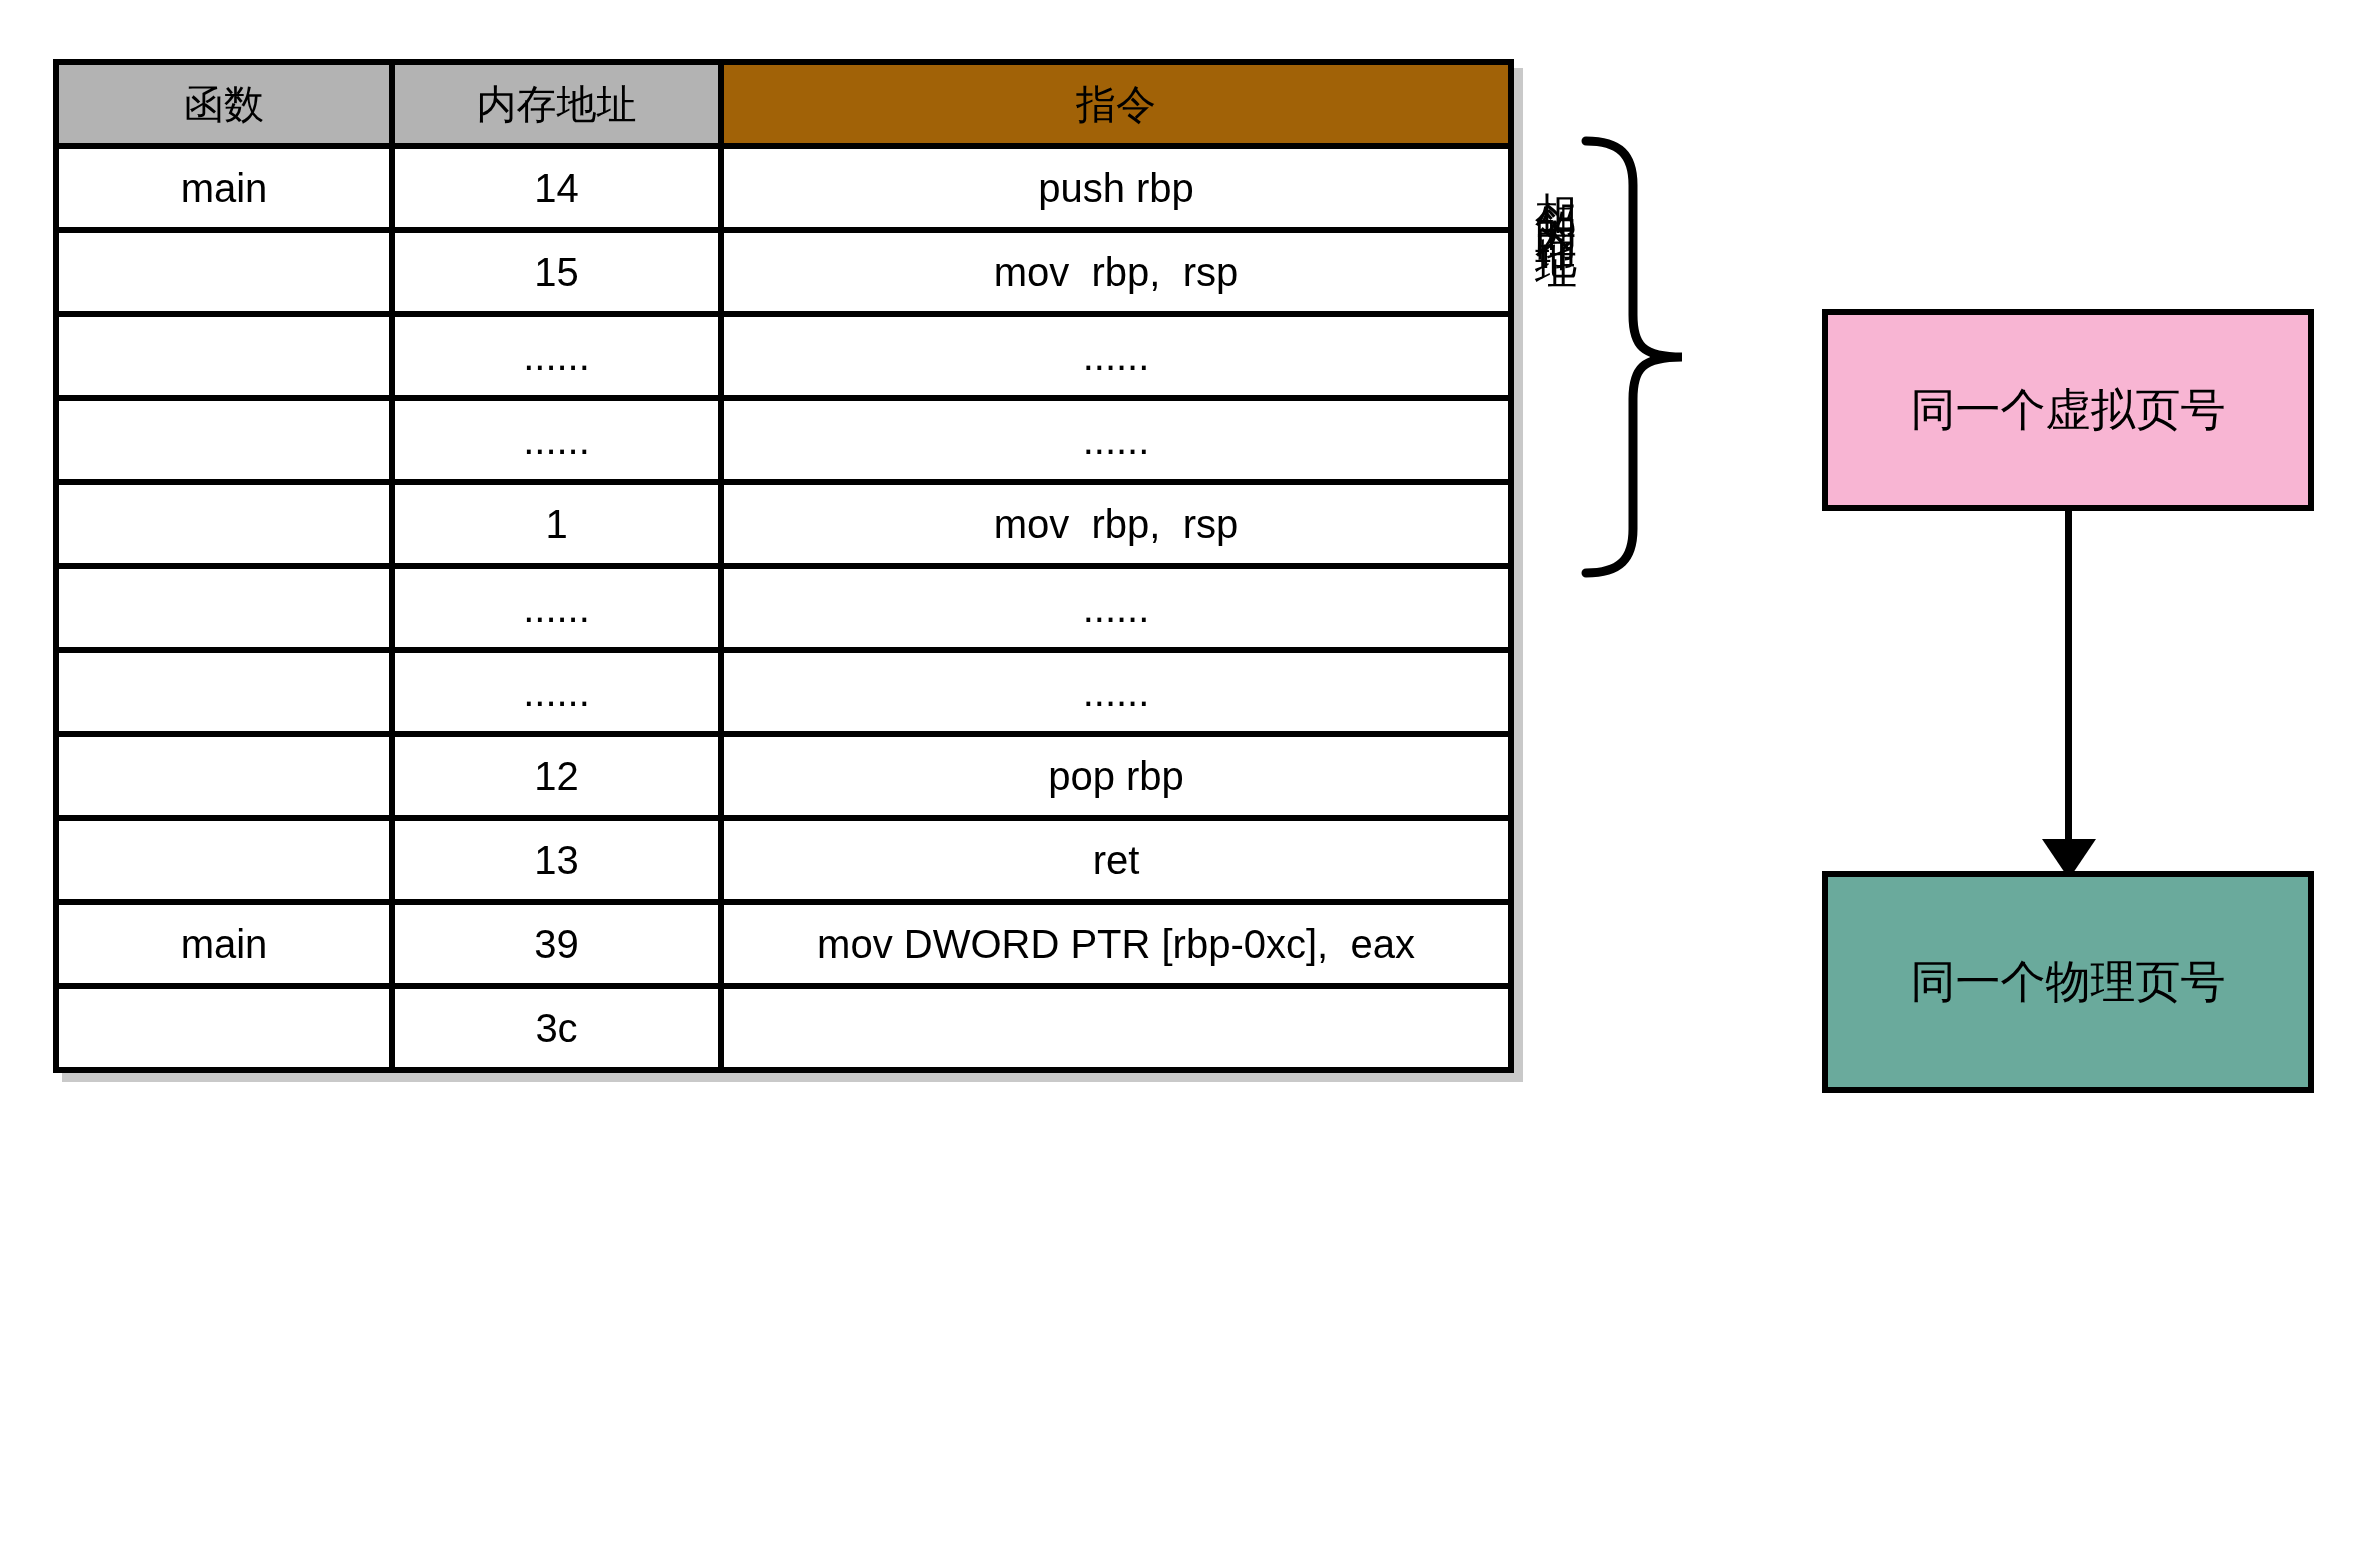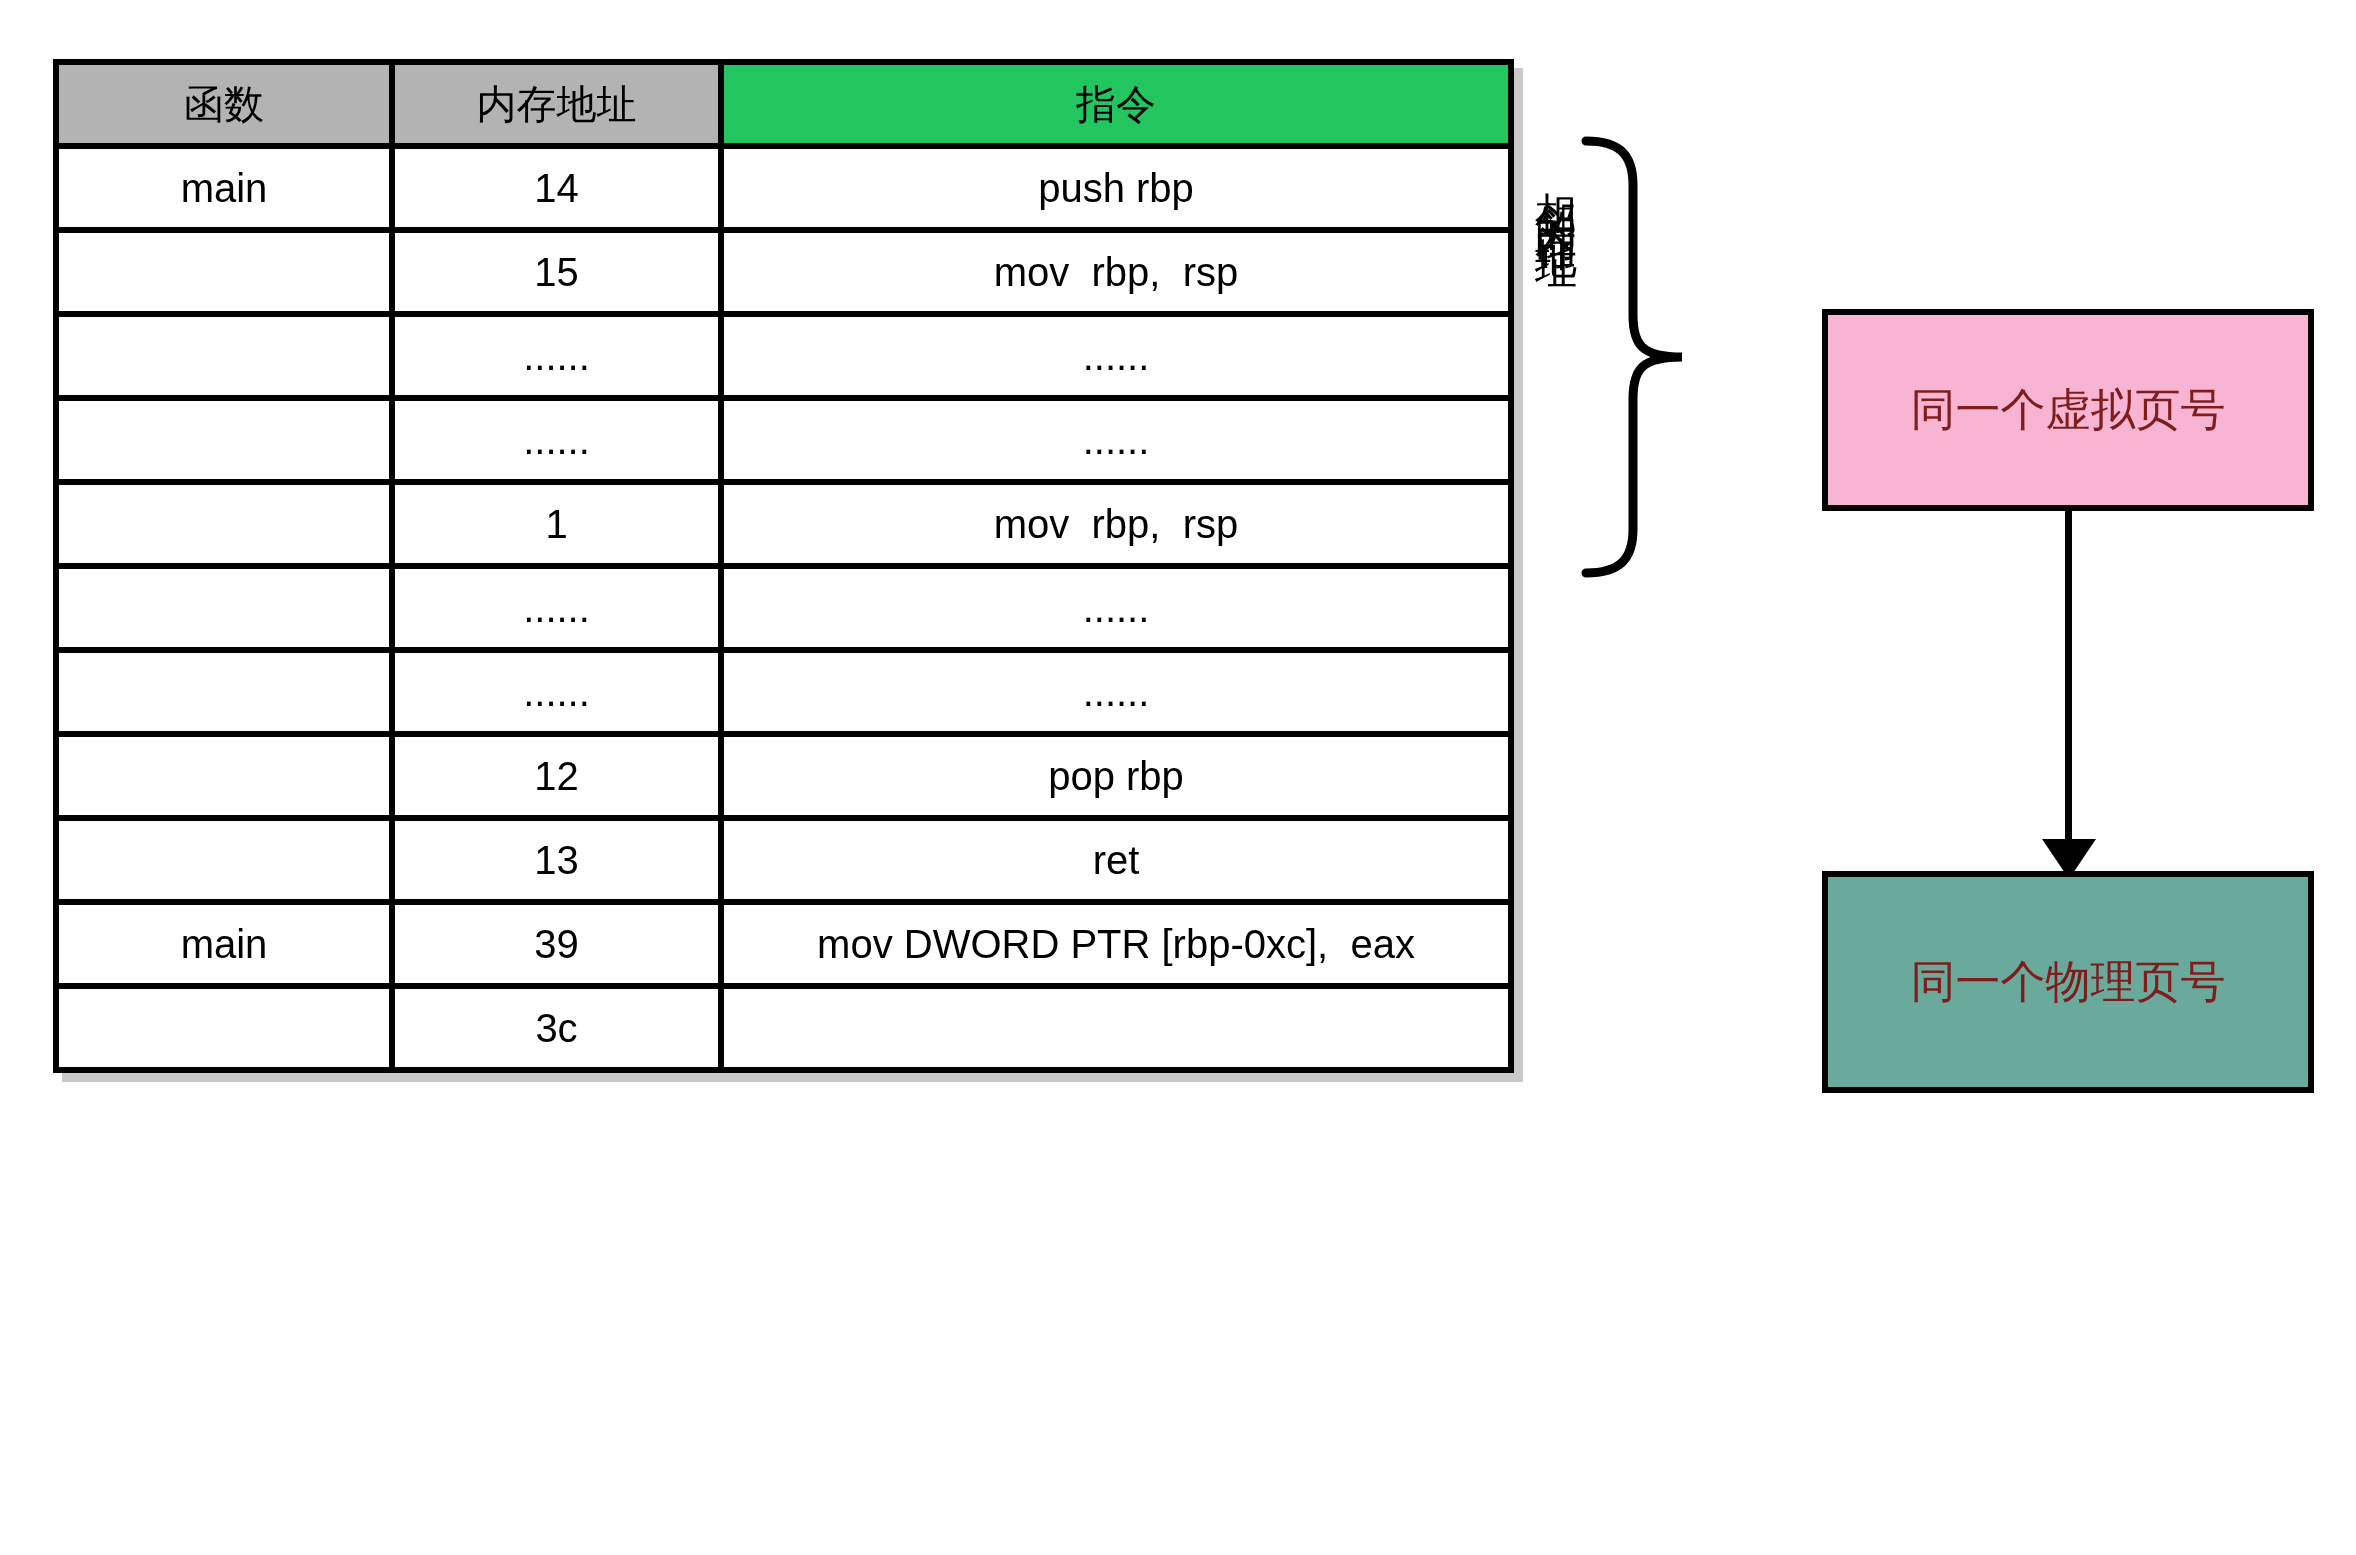--- a/index.html
+++ b/index.html
@@ -37,21 +37,21 @@
   }
 
   
   .brace-svg { position: absolute; left: 1578px; top: 126px; }
 
   
   .flow-box {
     position: absolute; width: 492px; height: 202px;
     border: 6px solid #000000;
     display: flex; align-items: center; justify-content: center;
-    font-size: 45px; color: #7f1d1d; text-align: center;
+    font-size: 45px; color: #000000; text-align: center;
   }
   .flow-box.virtual  { left: 1822px; top: 302px; }
   .flow-box.physical { left: 1822px; top: 864px; height: 222px; }
 
   
   .arrow-line {
     position: absolute; left: 2065px; top: 504px;
     width: 7px; height: 332px; background: #000;
   }
   .arrow-head {
@@ -65,21 +65,21 @@
 </head>
 <body>
 
 <div class="canvas">
 
   <table class="asm-table">
     <thead>
       <tr>
         <th class="col-func" style="background-color: rgb(179, 179, 179);">函数</th>
         <th class="col-addr" style="background-color: rgb(179, 179, 179);">内存地址</th>
-        <th class="col-instr" style="background-color: #22c55e;">指令</th>
+        <th class="col-instr" style="background-color: #a16207;">指令</th>
       </tr>
     </thead>
     <tbody>
       <tr>
         <td class="col-func">main</td>
         <td class="col-addr">14</td>
         <td class="col-instr">push rbp</td>
       </tr>
       <tr>
         <td class="col-func"></td>

